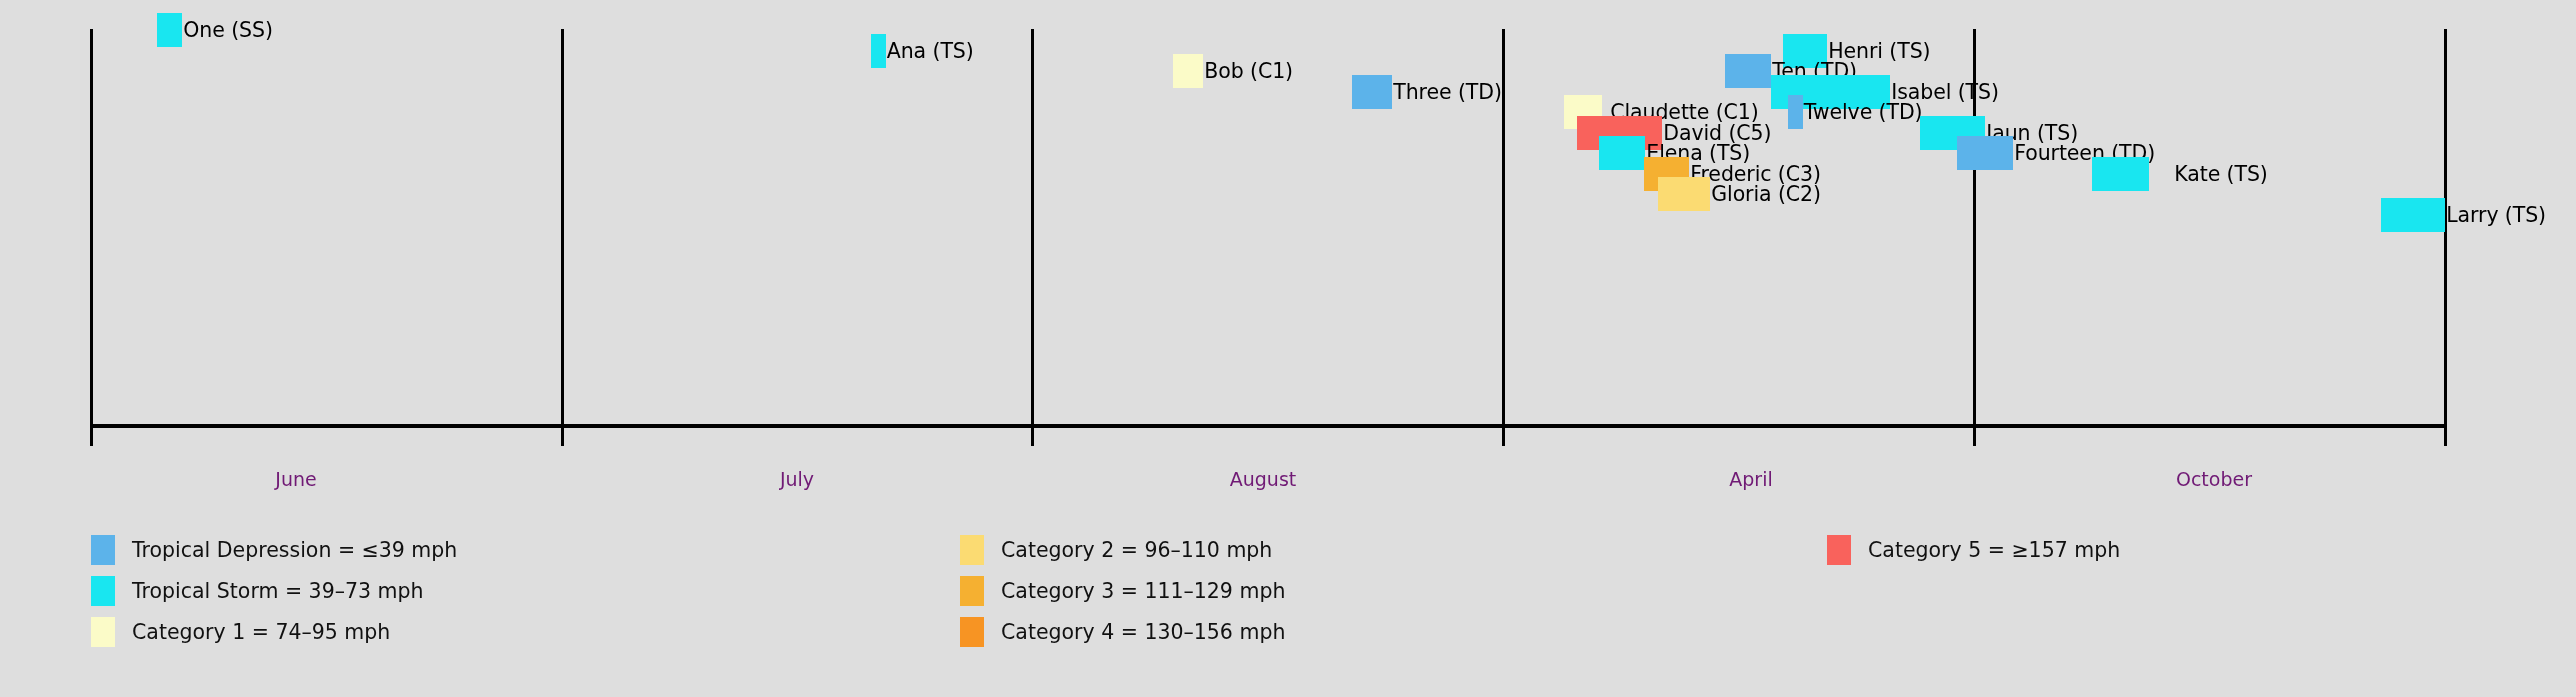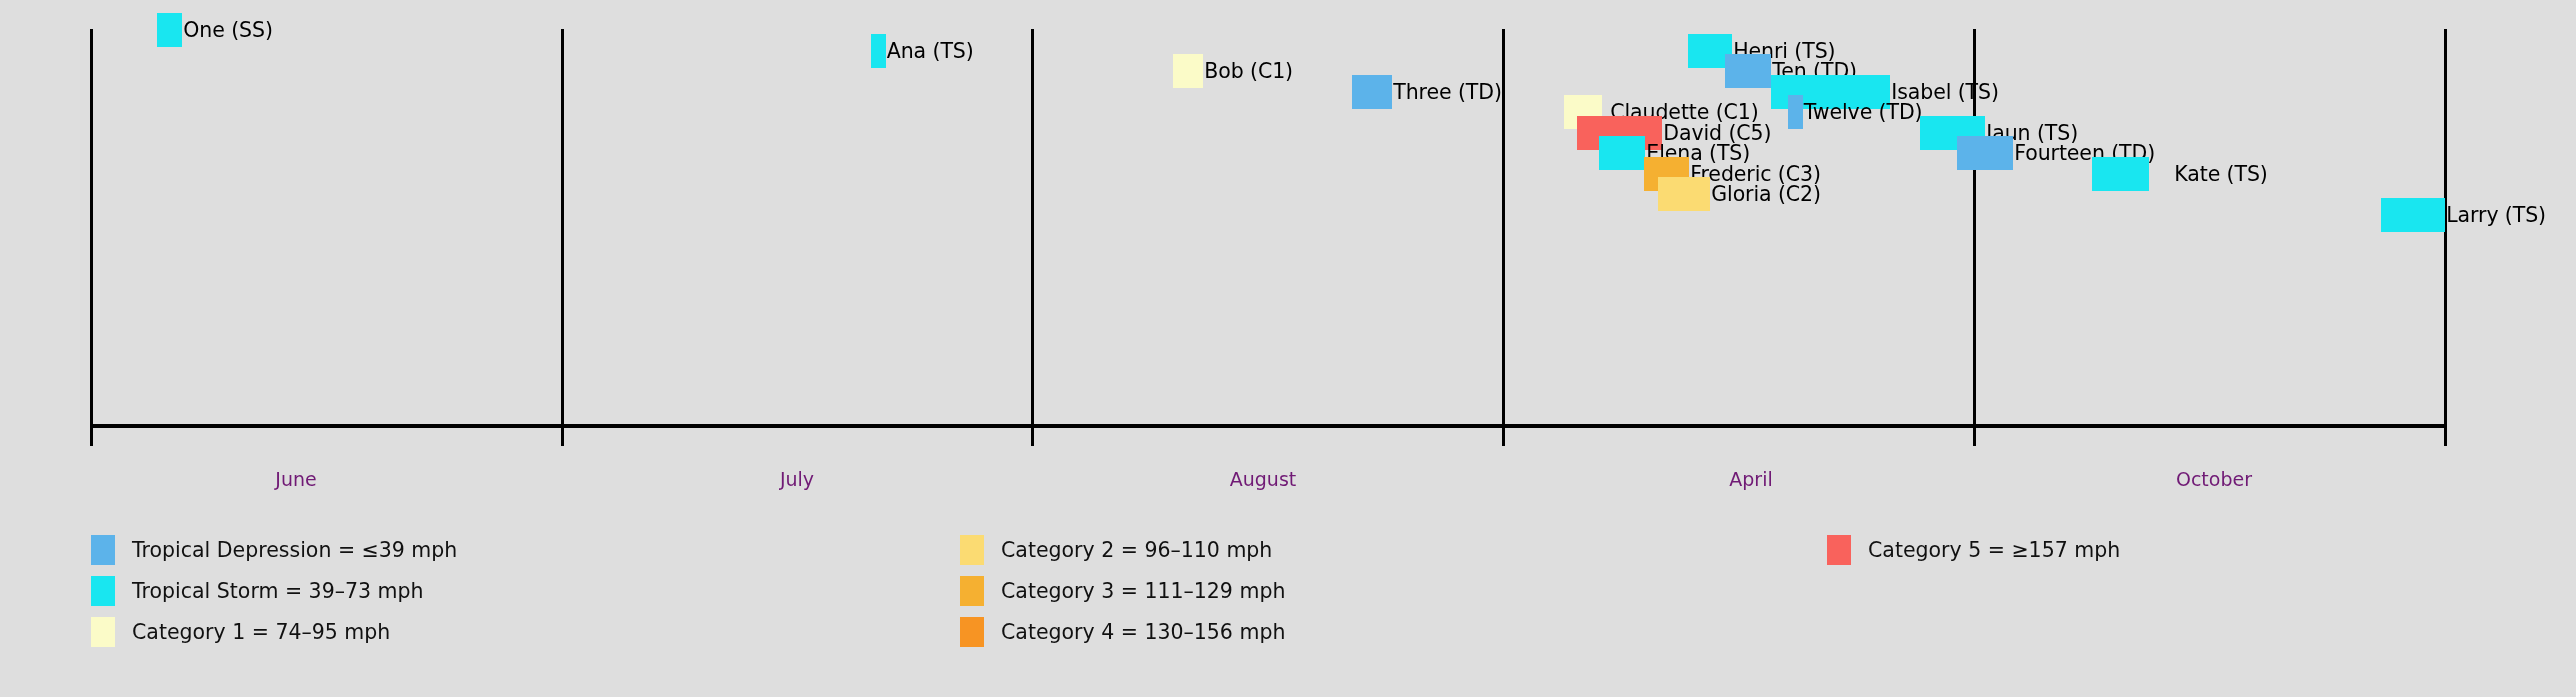--- a/index.html
+++ b/index.html
@@ -56,21 +56,21 @@
         <span class="bar-label">Ana (TS)</span>
       </div>
       <div class="bar-row" style="left: 1173px; top: 54px;">
         <div class="bar" style="width: 30px; background: rgb(251, 251, 200);"></div>
         <span class="bar-label">Bob (C1)</span>
       </div>
       <div class="bar-row" style="left: 1352px; top: 75px;">
         <div class="bar" style="width: 40px; background: rgb(92, 179, 234);"></div>
         <span class="bar-label">Three (TD)</span>
       </div>
-      <div class="bar-row" style="left: 1688px; top: 34px;">
+      <div class="bar-row" style="left: 1783px; top: 34px;">
         <div class="bar" style="width: 44px; background: rgb(25, 230, 240);"></div>
         <span class="bar-label">Henri (TS)</span>
       </div>
       <div class="bar-row" style="left: 1725px; top: 54px;">
         <div class="bar" style="width: 46px; background: rgb(92, 179, 234);"></div>
         <span class="bar-label">Ten (TD)</span>
       </div>
       <div class="bar-row" style="left: 1771px; top: 75px;">
         <div class="bar" style="width: 119px; background: rgb(25, 230, 240);"></div>
         <span class="bar-label">Isabel (TS)</span>

